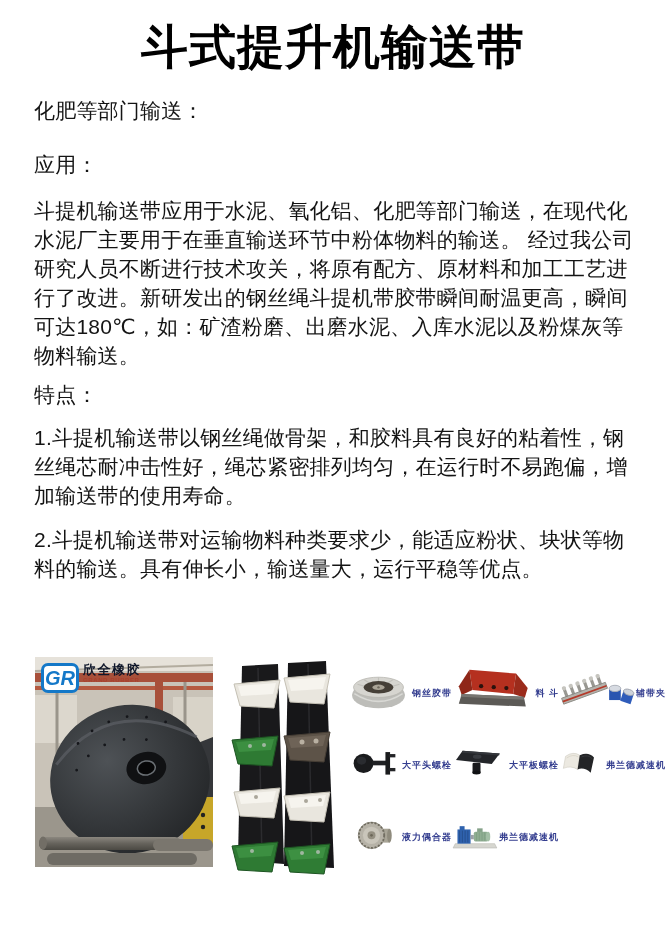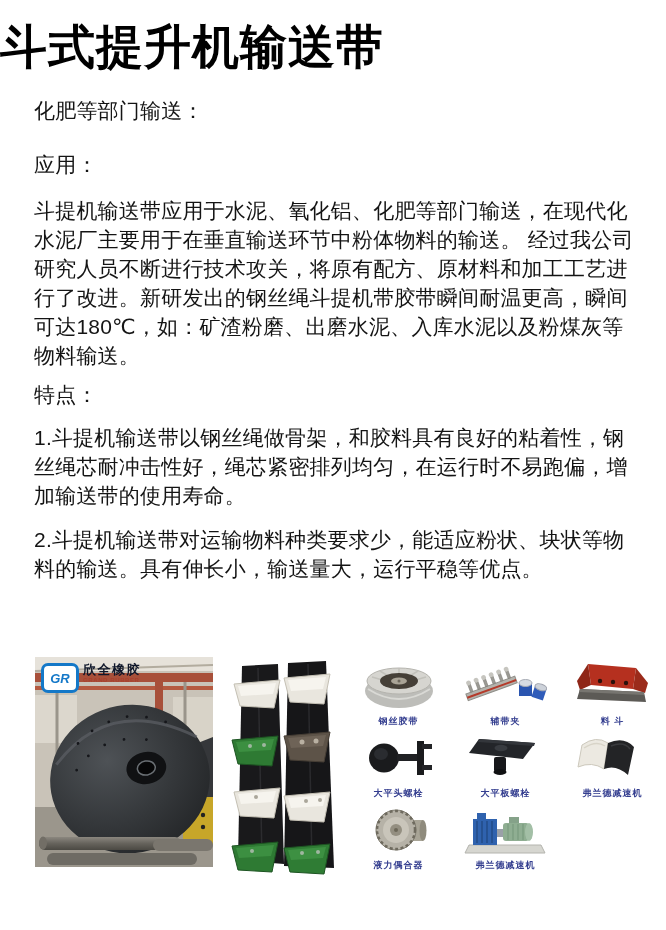--- a/index.html
+++ b/index.html
@@ -2,52 +2,52 @@
 <html><head>
 <meta charset="utf-8">
 <style>
   html,body{margin:0;padding:0;}
   body{
     width:666px;height:930px;background:#ffffff;position:relative;overflow:hidden;
     font-family:"Liberation Sans","DejaVu Sans",sans-serif;color:#111;
   }
   .title{
     position:absolute;top:16px;left:0;width:666px;margin:0;
-    font-size:47px;font-weight:700;color:#000;letter-spacing:1px;
+    text-align:center;font-size:47px;font-weight:700;color:#000;letter-spacing:1px;
   }
   .bodytext{
     position:absolute;left:34px;width:600px;font-size:21px;line-height:29px;color:#141414;
     letter-spacing:.2px;
   }
   .t-intro{top:96px;}
   .t-app-h{top:150px;}
   .t-app-p{top:196px;}
   .t-feat-h{top:380px;}
   .t-feat-1{top:423px;}
   .t-feat-2{top:525px;}
 
   .photos{position:absolute;left:0;top:655px;width:666px;height:215px;}
   .left-photo{position:absolute;left:35px;top:2px;width:178px;height:210px;overflow:hidden;}
   .left-photo svg{display:block;}
   .logo{position:absolute;top:6px;left:6px;display:flex;gap:4px;align-items:flex-start;}
   .logo-mark{
     width:32px;height:24px;border:3px solid #1478c8;border-radius:7px;background:#ffffff;
-    color:#1478c8;font-weight:800;font-style:italic;font-size:13px;
+    color:#1478c8;font-weight:800;font-style:italic;font-size:20px;
     display:flex;align-items:center;justify-content:center;
   }
   .logo-cn{color:#0f172a;font-size:13px;font-weight:700;letter-spacing:1.5px;line-height:14px;}
   .logo-en{color:#a8402e;font-size:6px;font-weight:700;letter-spacing:.6px;}
 
   .middle-photo{position:absolute;left:228px;top:3px;width:110px;height:220px;}
 
   .product-grid{
     position:absolute;left:345px;top:1px;width:321px;
     display:grid;grid-template-columns:107px 107px 107px;grid-auto-rows:72px;
   }
-  .cell{display:flex;flex-direction:column;align-items:center;justify-content:flex-end;}
+  .cell{display:flex;align-items:center;justify-content:flex-end;}
   .thumb{width:86px;height:52px;}
   .plabel{margin-top:2px;font-size:9px;font-weight:700;color:#333d8f;letter-spacing:1px;white-space:nowrap;}
 </style>
 </head>
 <body>
 
 <div>
 
   <h1 class="title">斗式提升机输送带</h1>
 
@@ -183,20 +183,34 @@
           <ellipse cx="43" cy="20" rx="19" ry="8" fill="#453f37"></ellipse>
           <ellipse cx="43" cy="20" rx="8" ry="3.5" fill="#a9a396"></ellipse>
           <circle cx="43" cy="20" r="1.5" fill="#6d675c"></circle>
         </svg>
         <div class="plabel">钢丝胶带</div>
       </div>
 
 
       <div class="cell">
         <svg class="thumb" viewBox="0 0 86 52">
+          <polygon points="18,3 66,7 63,28 21,24" fill="#b5301f"></polygon>
+          <polygon points="18,3 21,24 10,29 7,20" fill="#8f2718"></polygon>
+          <polygon points="66,7 63,28 75,32 78,22" fill="#9b2b1b"></polygon>
+          <polygon points="10,28 74,31 76,41 7,38" fill="#5c5a56"></polygon>
+          <polygon points="10,28 74,31 74,34 9,31" fill="#777570"></polygon>
+          <circle cx="30" cy="20" r="2.2" fill="#2a120d"></circle>
+            <circle cx="43" cy="21" r="2.2" fill="#2a120d"></circle>
+            <circle cx="56" cy="22" r="2.2" fill="#2a120d"></circle>
+        </svg>
+        <div class="plabel">料 斗</div>
+      </div>
+
+      <div class="cell">
+        <svg class="thumb" viewBox="0 0 86 52">
           <g transform="rotate(-20 28 26)">
             <rect x="2" y="24" width="52" height="7" fill="#b4b3ad" stroke="#8f8e88"></rect>
             <rect x="2" y="27" width="52" height="2" fill="#b43a2a"></rect>
             <g fill="#9b9a94" stroke="#7e7d77" stroke-width=".6">
               <rect x="7" y="16" width="2.6" height="8"></rect>
                 <rect x="15" y="16" width="2.6" height="8"></rect>
               <rect x="23" y="16" width="2.6" height="8"></rect>
                 <rect x="31" y="16" width="2.6" height="8"></rect>
               <rect x="39" y="16" width="2.6" height="8"></rect>
                 <rect x="47" y="16" width="2.6" height="8"></rect>
@@ -217,34 +231,20 @@
               <rect x="70" y="26" width="12" height="12" fill="#2f5cba"></rect>
               <ellipse cx="76" cy="26" rx="6" ry="3.2" fill="#cdd2da" stroke="#a0a4ae"></ellipse>
             </g>
           </g>
         </svg>
         <div class="plabel">辅带夹</div>
       </div>
 
       <div class="cell">
         <svg class="thumb" viewBox="0 0 86 52">
-          <polygon points="18,3 66,7 63,28 21,24" fill="#b5301f"></polygon>
-          <polygon points="18,3 21,24 10,29 7,20" fill="#8f2718"></polygon>
-          <polygon points="66,7 63,28 75,32 78,22" fill="#9b2b1b"></polygon>
-          <polygon points="10,28 74,31 76,41 7,38" fill="#5c5a56"></polygon>
-          <polygon points="10,28 74,31 74,34 9,31" fill="#777570"></polygon>
-          <circle cx="30" cy="20" r="2.2" fill="#2a120d"></circle>
-            <circle cx="43" cy="21" r="2.2" fill="#2a120d"></circle>
-            <circle cx="56" cy="22" r="2.2" fill="#2a120d"></circle>
-        </svg>
-        <div class="plabel">料 斗</div>
-      </div>
-
-      <div class="cell">
-        <svg class="thumb" viewBox="0 0 86 52">
           <ellipse cx="28" cy="25" rx="15" ry="14.5" fill="#1a1b1d"></ellipse>
           <ellipse cx="25" cy="21" rx="7" ry="6" fill="#2a2c30"></ellipse>
           <rect x="41" y="21" width="24" height="7" fill="#202124"></rect>
           <rect x="61" y="8" width="7" height="34" fill="#1a1b1d"></rect>
           <rect x="66" y="11" width="10" height="5" fill="#232427"></rect>
           <rect x="66" y="32" width="10" height="5" fill="#232427"></rect>
         </svg>
         <div class="plabel">大平头螺栓</div>
       </div>
 

